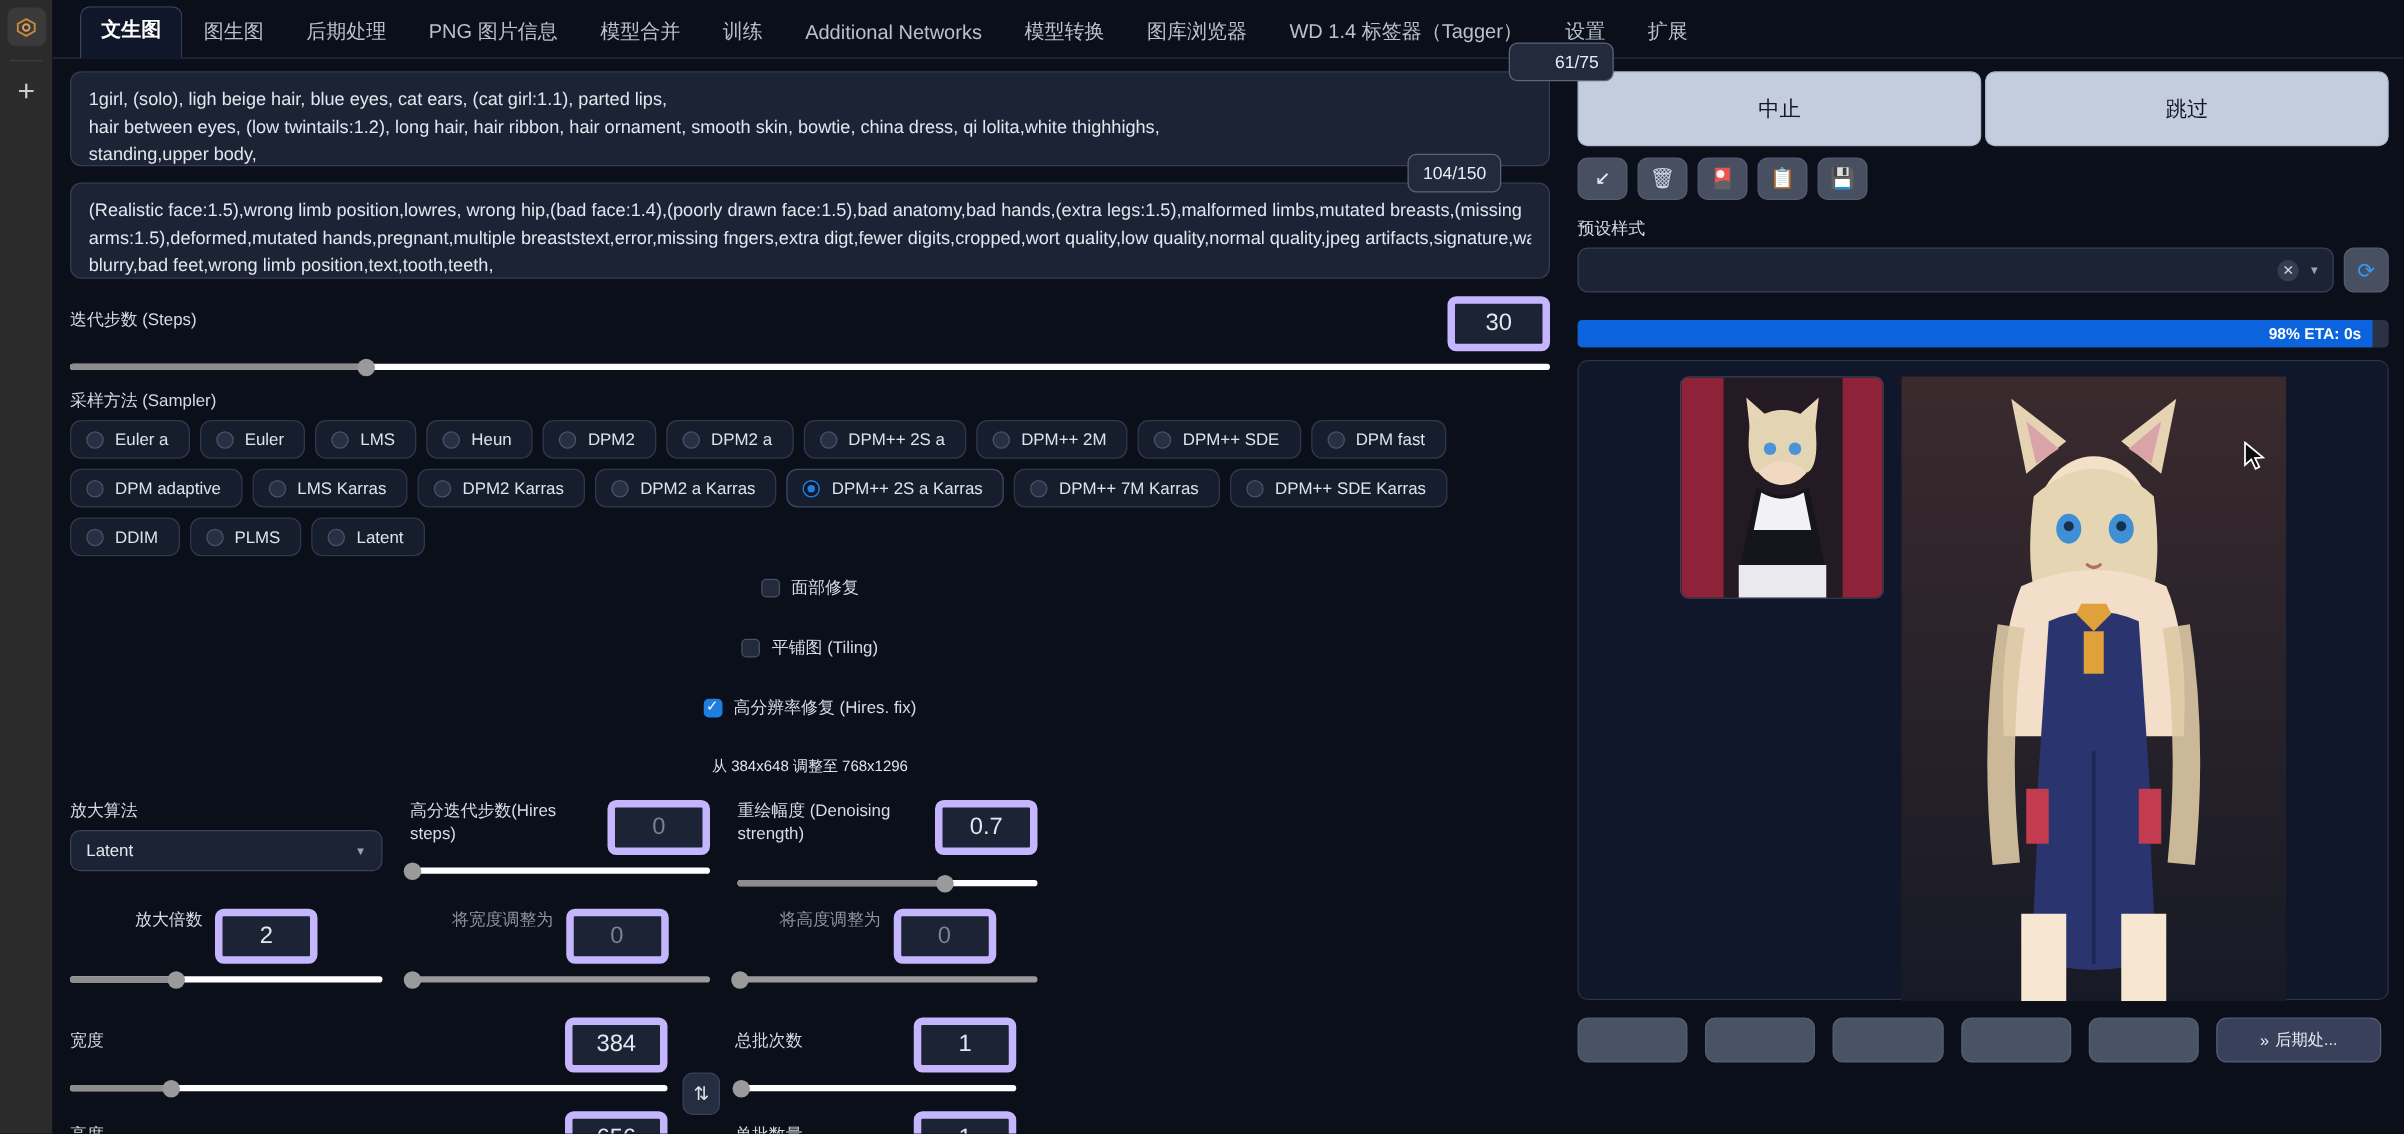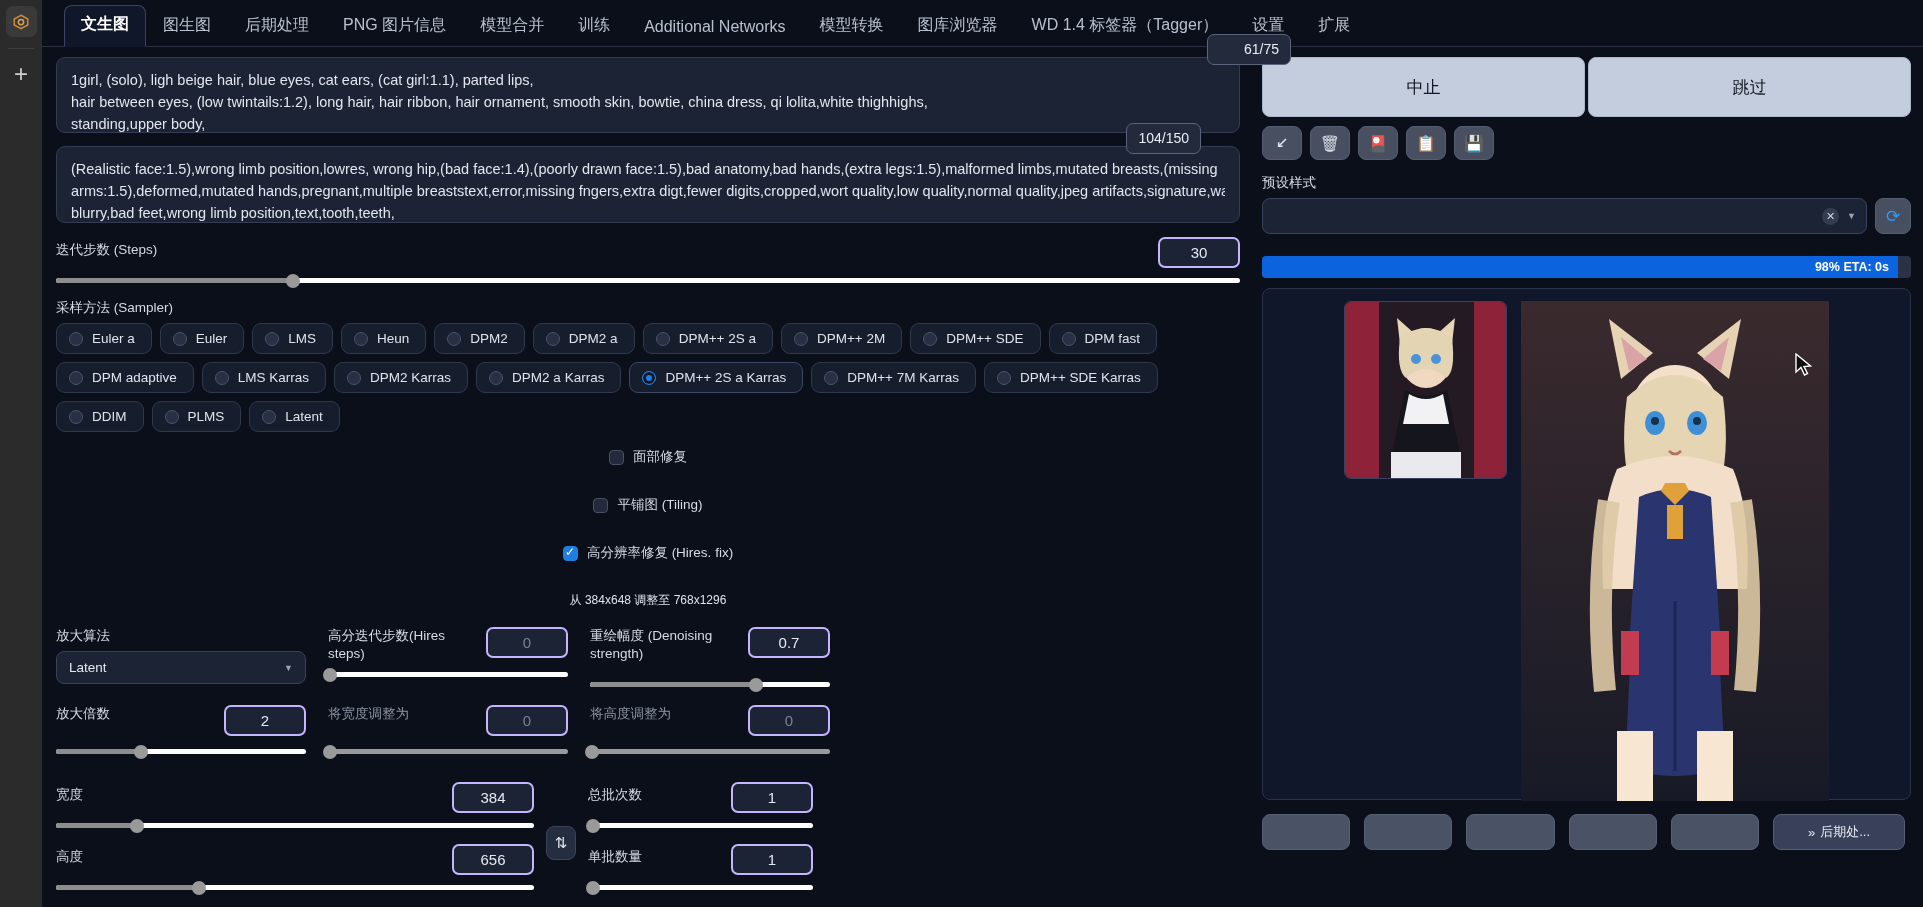--- a/index.html
+++ b/index.html
@@ -100,22 +100,22 @@
   #tok-neg { right: 38px; top: -24px; }
 
   
   .lbl { font-size: 13.5px; color: #d4d9e4; margin: 0 0 6px; }
   .lbl-dim { color: #8c93a3; }
 
   
   .sliderrow { margin-top: 14px; }
   .slider-head { display: flex; align-items: center; justify-content: space-between; }
   .numbox {
-    background: #1c2334; border: 2px solid #c4b5fd; border-radius: 7px;
-    min-width: 82px; text-align: center; font-size: 15px;
+    background: #1c2334; border: 6px solid #c4b5fd; border-radius: 7px;
+    min-width: 82px; text-align: center; font-size: 19px;
     padding: 5px 8px; color: #e4e8f1;
   }
   .numbox.dim { color: #7b8295; }
   .track {
     position: relative; height: 5px; border-radius: 4px;
     background: #ffffff; margin-top: 10px;
   }
   .track .fill { position: absolute; left: 0; top: 0; bottom: 0; background: #8d8d8d; border-radius: 4px; }
   .track .knob {
     position: absolute; top: 50%; transform: translate(-50%, -50%);
@@ -158,21 +158,21 @@
 
   
   .grid3 { display: grid; grid-template-columns: 250px 240px 240px; gap: 18px 22px; margin-top: 18px; }
   .dropdown {
     background: #1c2334; border: 1px solid #39425a; border-radius: 8px;
     padding: 8px 12px; font-size: 13.5px; color: #e4e8f1;
     display: flex; align-items: center; justify-content: space-between;
     cursor: pointer;
   }
   .caret { font-size: 9px; color: #9aa2b4; }
-  .field-head { display: flex; align-items: flex-start; justify-content: space-between; gap: 10px; min-height: 34px; }
+  .field-head { display: flex; align-items: flex-start; justify-content: center; gap: 10px; min-height: 34px; }
   .field-head .t { font-size: 13.5px; line-height: 1.3; }
 
   
   .dims { display: flex; gap: 0; margin-top: 28px; align-items: flex-start; }
   .dims-left { width: 478px; flex: 0 0 478px; }
   .swapbtn {
     width: 30px; height: 34px; margin: 44px 12px 0 12px;
     background: #252d41; border: 1px solid #39425a; border-radius: 8px;
     display: flex; align-items: center; justify-content: center;
     font-size: 15px; color: #dfe3ec; cursor: pointer; flex: 0 0 30px;

